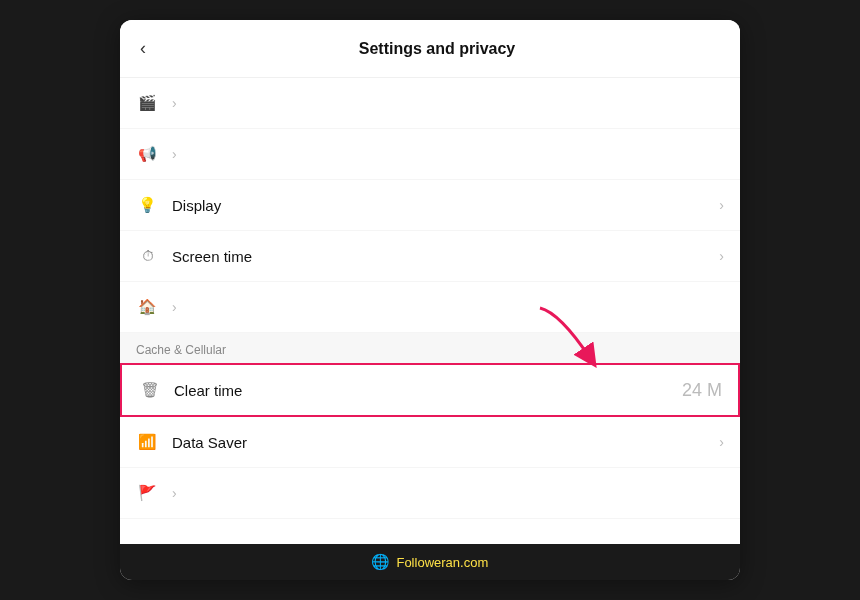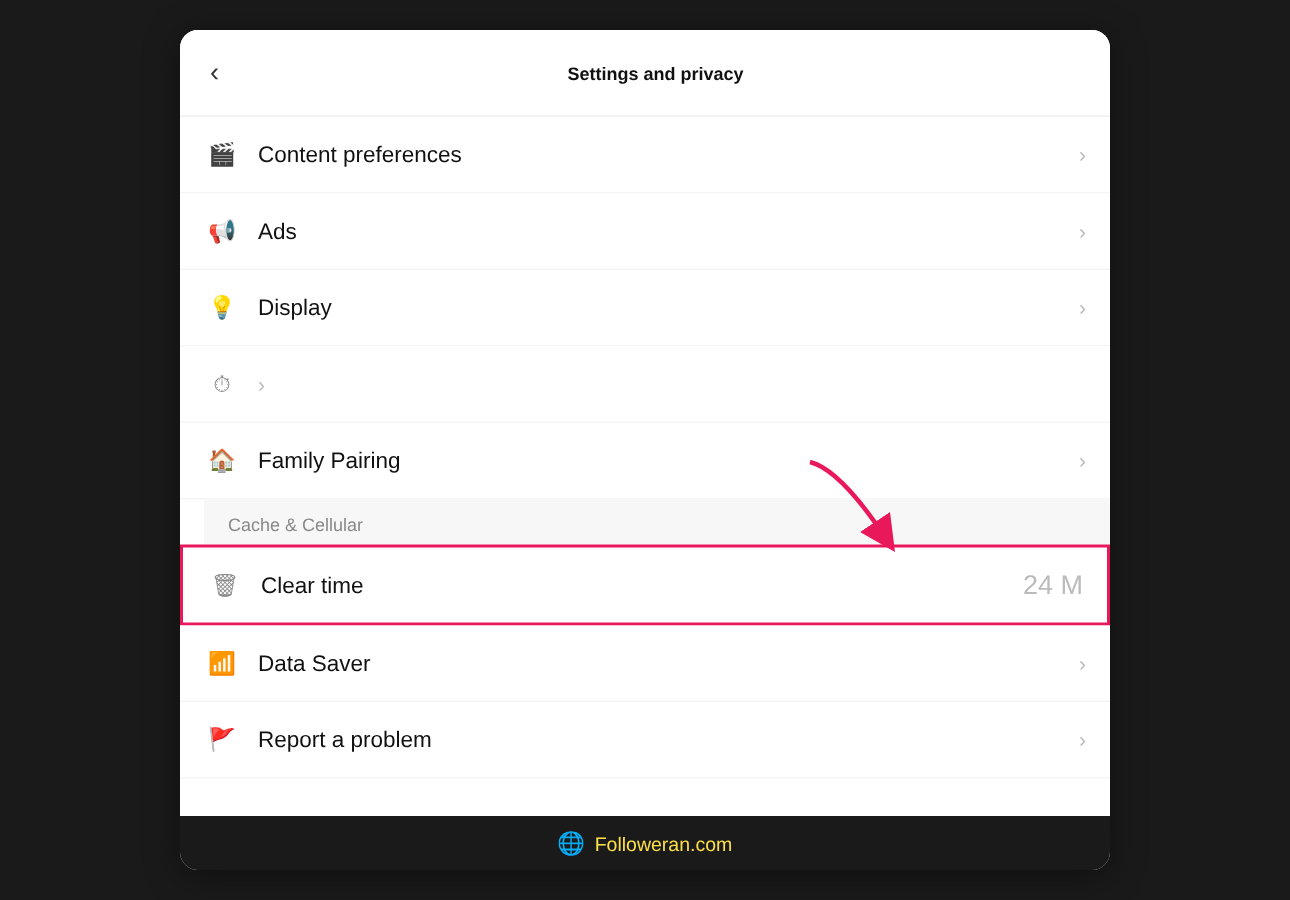--- a/index.html
+++ b/index.html
@@ -32,21 +32,21 @@
     }
     .back-arrow {
       font-size: 18px;
       color: #333;
       cursor: pointer;
       padding: 4px;
     }
     .header-title {
       flex: 1;
       text-align: center;
-      font-size: 12px;
+      font-size: 16px;
       font-weight: 600;
       color: #111;
     }
     .content {
       flex: 1;
       overflow-y: auto;
       background: #fff;
     }
     .settings-list {
       list-style: none;
@@ -83,21 +83,20 @@
     .chevron {
       color: #bbb;
       font-size: 14px;
     }
     .section-header {
       padding: 10px 16px 6px;
       background: #f7f7f7;
       font-size: 12px;
       color: #888;
       font-weight: 400;
-      margin-left: 16px;
     }
     .clear-cache-item {
       border: 2px solid #e8185a;
       margin: 0;
       position: relative;
     }
     .settings-item-wrapper {
       position: relative;
     }
     .bottom-bar {
@@ -129,40 +128,38 @@
     <div class="header">
       <span class="back-arrow">‹</span>
       <span class="header-title">Settings and privacy</span>
     </div>
 
     <div class="content">
 
       <ul class="settings-list">
         <li class="settings-item">
           <span class="item-icon">🎬</span>
-          <span class="item-label">Content preferences</span>
           <span class="chevron">›</span>
         </li>
         <li class="settings-item">
           <span class="item-icon">📢</span>
-          <span class="item-label">Ads</span>
           <span class="chevron">›</span>
         </li>
         <li class="settings-item">
           <span class="item-icon">💡</span>
           <span class="item-label">Display</span>
           <span class="chevron">›</span>
         </li>
         <li class="settings-item">
           <span class="item-icon">⏱</span>
+          <span class="item-label">Screen time</span>
           <span class="chevron">›</span>
         </li>
         <li class="settings-item">
           <span class="item-icon">🏠</span>
-          <span class="item-label">Family Pairing</span>
           <span class="chevron">›</span>
         </li>
       </ul>
 
       <div class="section-header">Cache &amp; Cellular</div>
 
       <div class="settings-item-wrapper" style="position:relative;">
 
         <svg style="position:absolute; right:90px; top:-60px; pointer-events:none; z-index:10;" width="120" height="70" viewBox="0 0 120 70">
           <defs>
@@ -183,21 +180,20 @@
             <span class="item-icon">📶</span>
             <span class="item-label">Data Saver</span>
             <span class="chevron">›</span>
           </li>
         </ul>
       </div>
 
       <ul class="settings-list">
         <li class="settings-item">
           <span class="item-icon">🚩</span>
-          <span class="item-label">Report a problem</span>
           <span class="chevron">›</span>
         </li>
 
       </ul>
 
     </div>
 
     <div class="bottom-bar">
       <span class="globe-icon">🌐</span>
       <span class="bottom-bar-text">Followeran.com</span>

